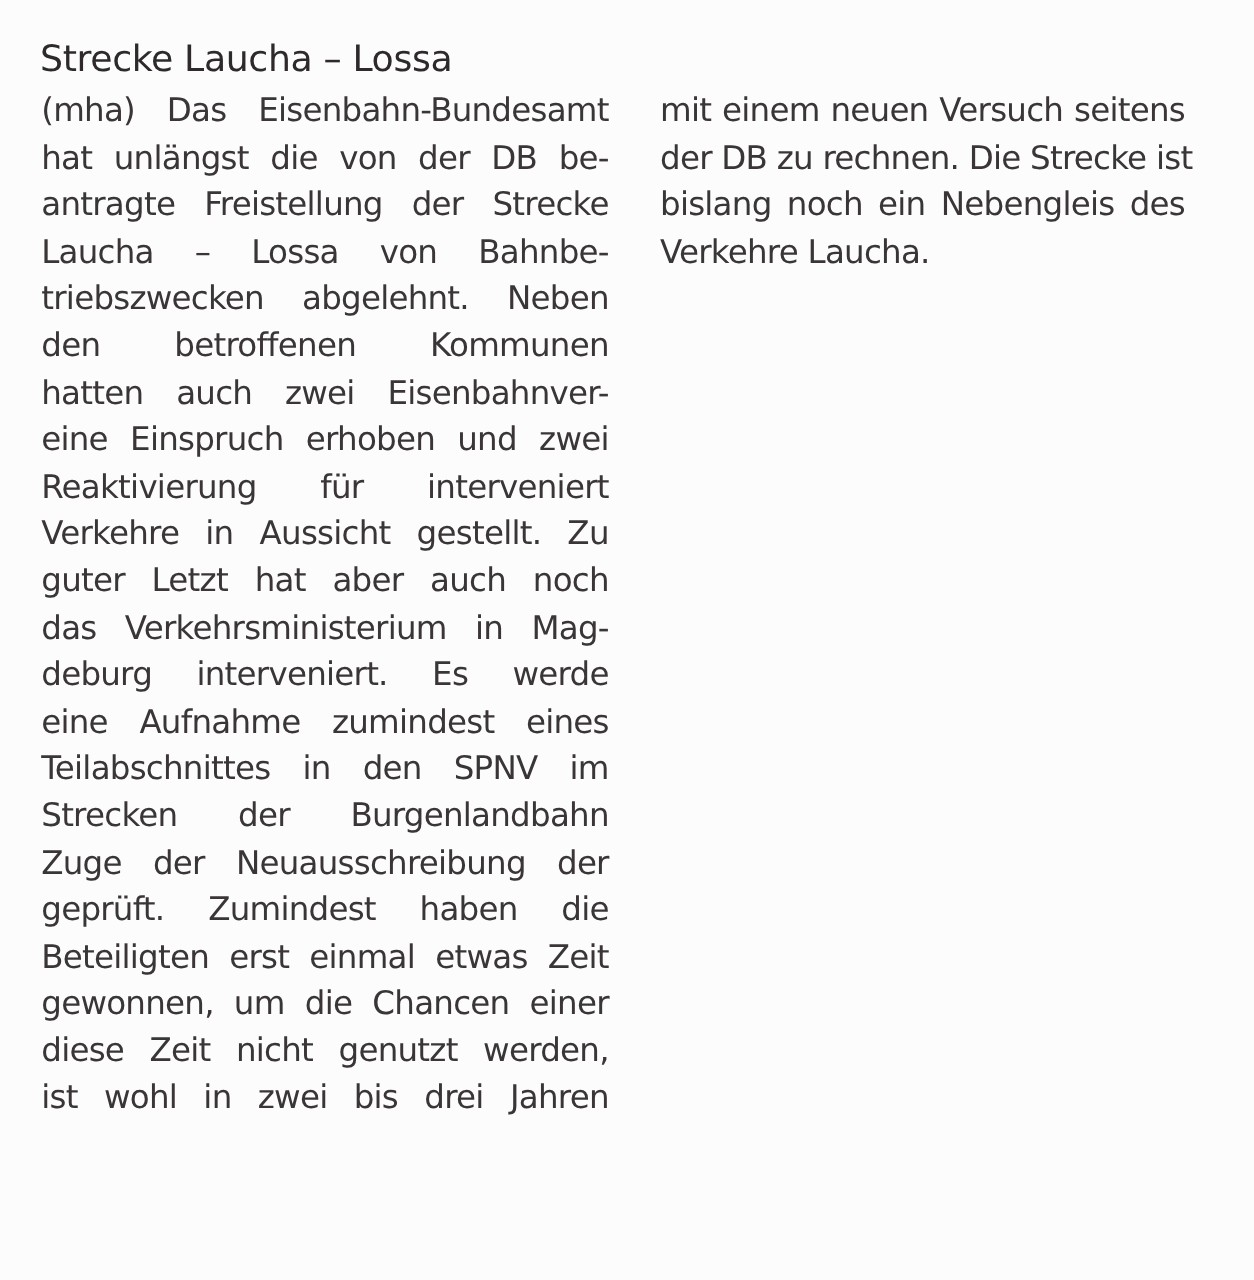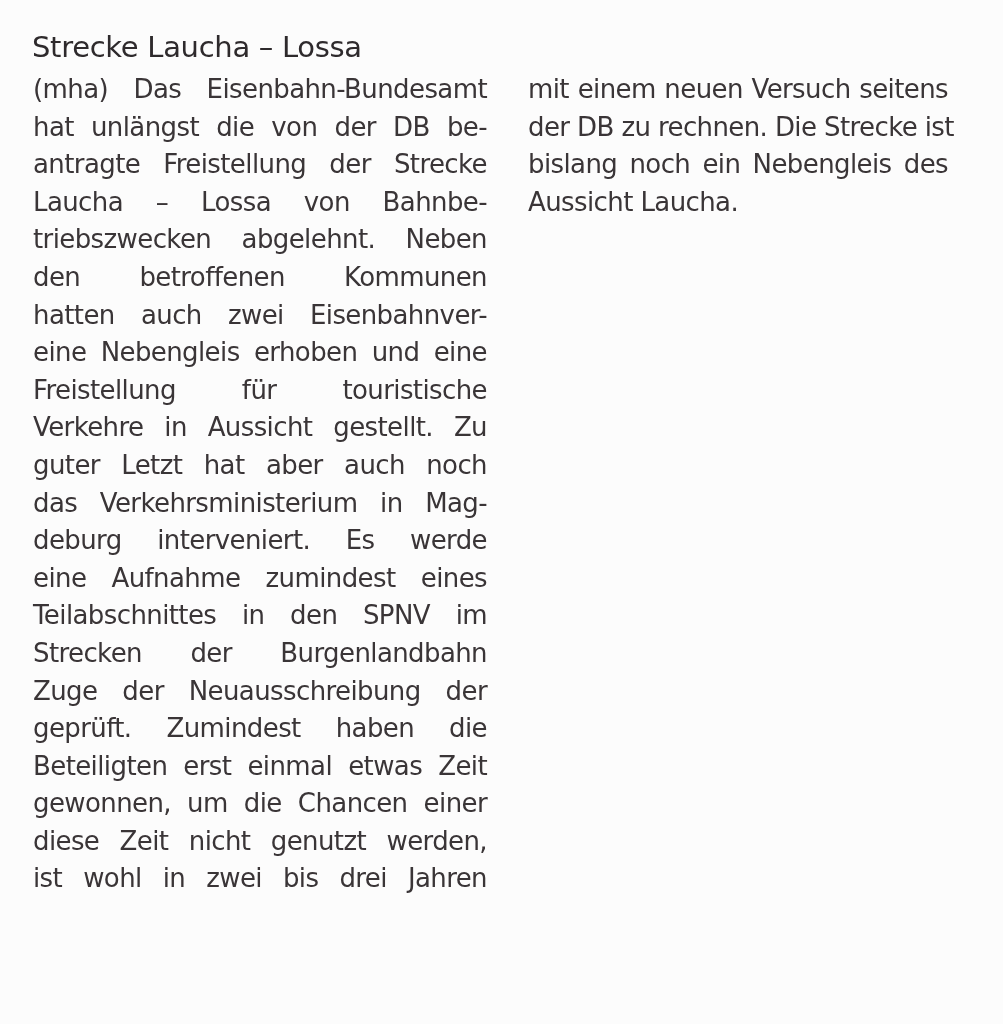--- a/index.html
+++ b/index.html
@@ -34,35 +34,35 @@
 <h1 class="title">Strecke Laucha – Lossa</h1>
 
 <div class="col col-left">
   <span class="line">(mha) Das Eisenbahn-Bundesamt</span>
   <span class="line">hat unlängst die von der DB be-</span>
   <span class="line">antragte Freistellung der Strecke</span>
   <span class="line">Laucha – Lossa von Bahnbe-</span>
   <span class="line">triebszwecken abgelehnt. Neben</span>
   <span class="line">den betroffenen Kommunen</span>
   <span class="line">hatten auch zwei Eisenbahnver-</span>
-  <span class="line">eine Nebengleis erhoben und eine</span>
-  <span class="line">Freistellung für touristische</span>
+  <span class="line">eine Einspruch erhoben und zwei</span>
+  <span class="line">Reaktivierung für interveniert</span>
   <span class="line">Verkehre in Aussicht gestellt. Zu</span>
   <span class="line">guter Letzt hat aber auch noch</span>
   <span class="line">das Verkehrsministerium in Mag-</span>
   <span class="line">deburg interveniert. Es werde</span>
   <span class="line">eine Aufnahme zumindest eines</span>
   <span class="line">Teilabschnittes in den SPNV im</span>
   <span class="line">Strecken der Burgenlandbahn</span>
   <span class="line">Zuge der Neuausschreibung der</span>
   <span class="line">geprüft. Zumindest haben die</span>
   <span class="line">Beteiligten erst einmal etwas Zeit</span>
   <span class="line">gewonnen, um die Chancen einer</span>
   <span class="line">diese Zeit nicht genutzt werden,</span>
   <span class="line">ist wohl in zwei bis drei Jahren</span>
 </div>
 
 <div class="col col-right">
   <span class="line">mit einem neuen Versuch seitens</span>
   <span class="line">der DB zu rechnen. Die Strecke ist</span>
   <span class="line">bislang noch ein Nebengleis des</span>
-  <span class="line last">Aussicht Laucha.</span>
+  <span class="line last">Verkehre Laucha.</span>
 </div>
 
 </body></html>

